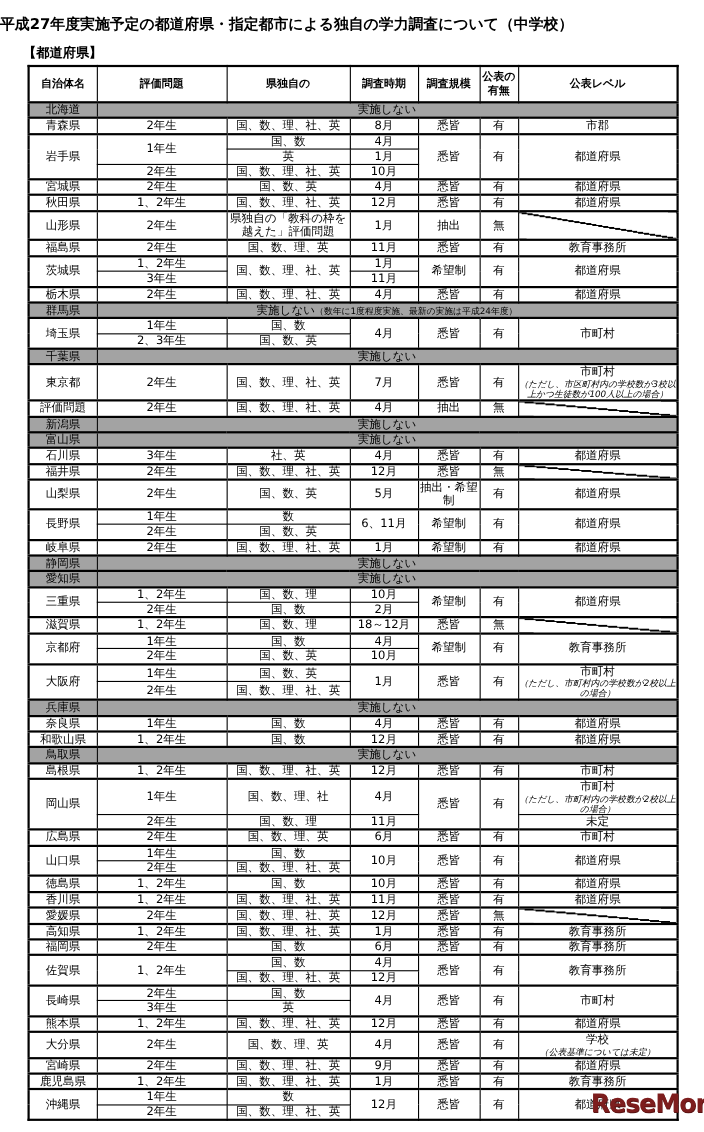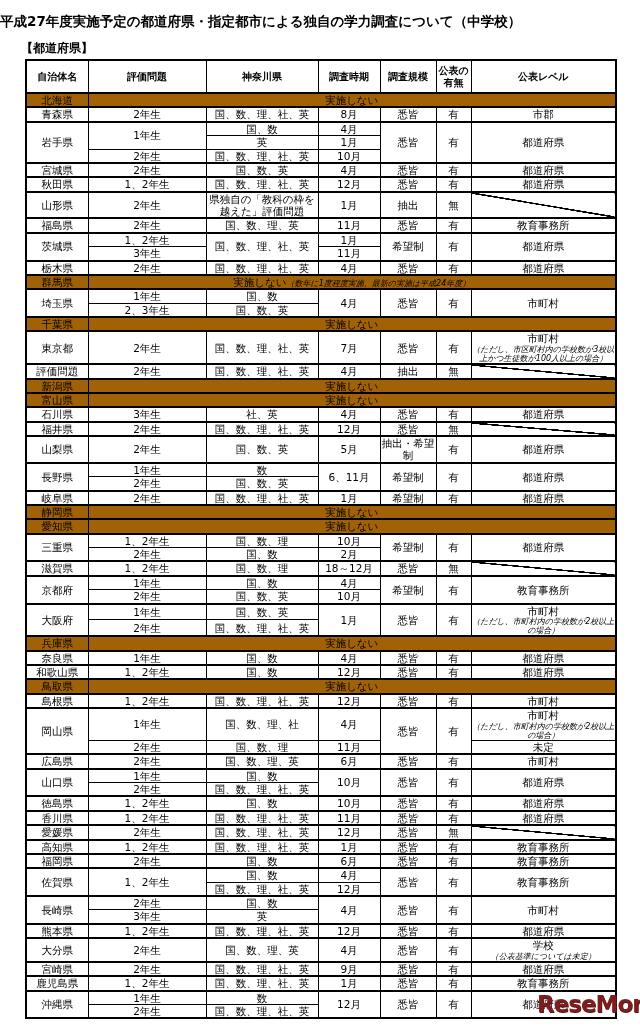--- a/index.html
+++ b/index.html
@@ -22,23 +22,23 @@
   table.survey th,table.survey td{
     border:1px solid #000;text-align:center;vertical-align:middle;
     font-size:10.5px;line-height:1.18;padding:0;
     word-break:break-all;
   }
   table.survey th{
     font-size:10px;font-weight:bold;height:31px;background:#fff;
   }
   tr.gs>td{border-top-width:2px;}
   td.c-name{font-size:10.5px;}
-  tr.na-row>td{background:#a16207;margin-top:45px;}
+  tr.na-row>td{background:#a3a3a3;margin-top:45px;}
   td.na-cell{text-align:left;padding-left:3px;}
-  .na-note{font-size:8px;font-style:italic;}
+  .na-note{font-size:8px;}
   .note{display:block;font-size:8px;line-height:1.15;font-style:italic;}
   td.diag{
     background:linear-gradient(to top right,
       transparent calc(50% - 0.8px),#000 calc(50% - 0.8px),
       #000 calc(50% + 0.8px),transparent calc(50% + 0.8px));
   }
   .watermark{
     position:absolute;left:537px;top:991px;
     font-size:23px;font-weight:bold;font-style:normal;
     color:#7d1d1d;letter-spacing:-1px;white-space:nowrap;
@@ -58,21 +58,21 @@
       <col style="width:112px">
     <col style="width:62px">
       <col style="width:56px">
       <col style="width:35px">
     <col style="width:145px">
   </colgroup>
   <thead>
     <tr>
       <th>自治体名</th>
       <th>評価問題</th>
-      <th>神奈川県</th>
+      <th>県独自の</th>
       <th>調査時期</th>
       <th>調査規模</th>
       <th>公表の有無</th>
       <th>公表レベル</th>
     </tr>
   </thead>
   <tbody id="tbody">
       <tr class="na-row gs">
         <td class="c-name">北海道</td>
         <td colspan="6" class="na-cell">実施しない</td>

